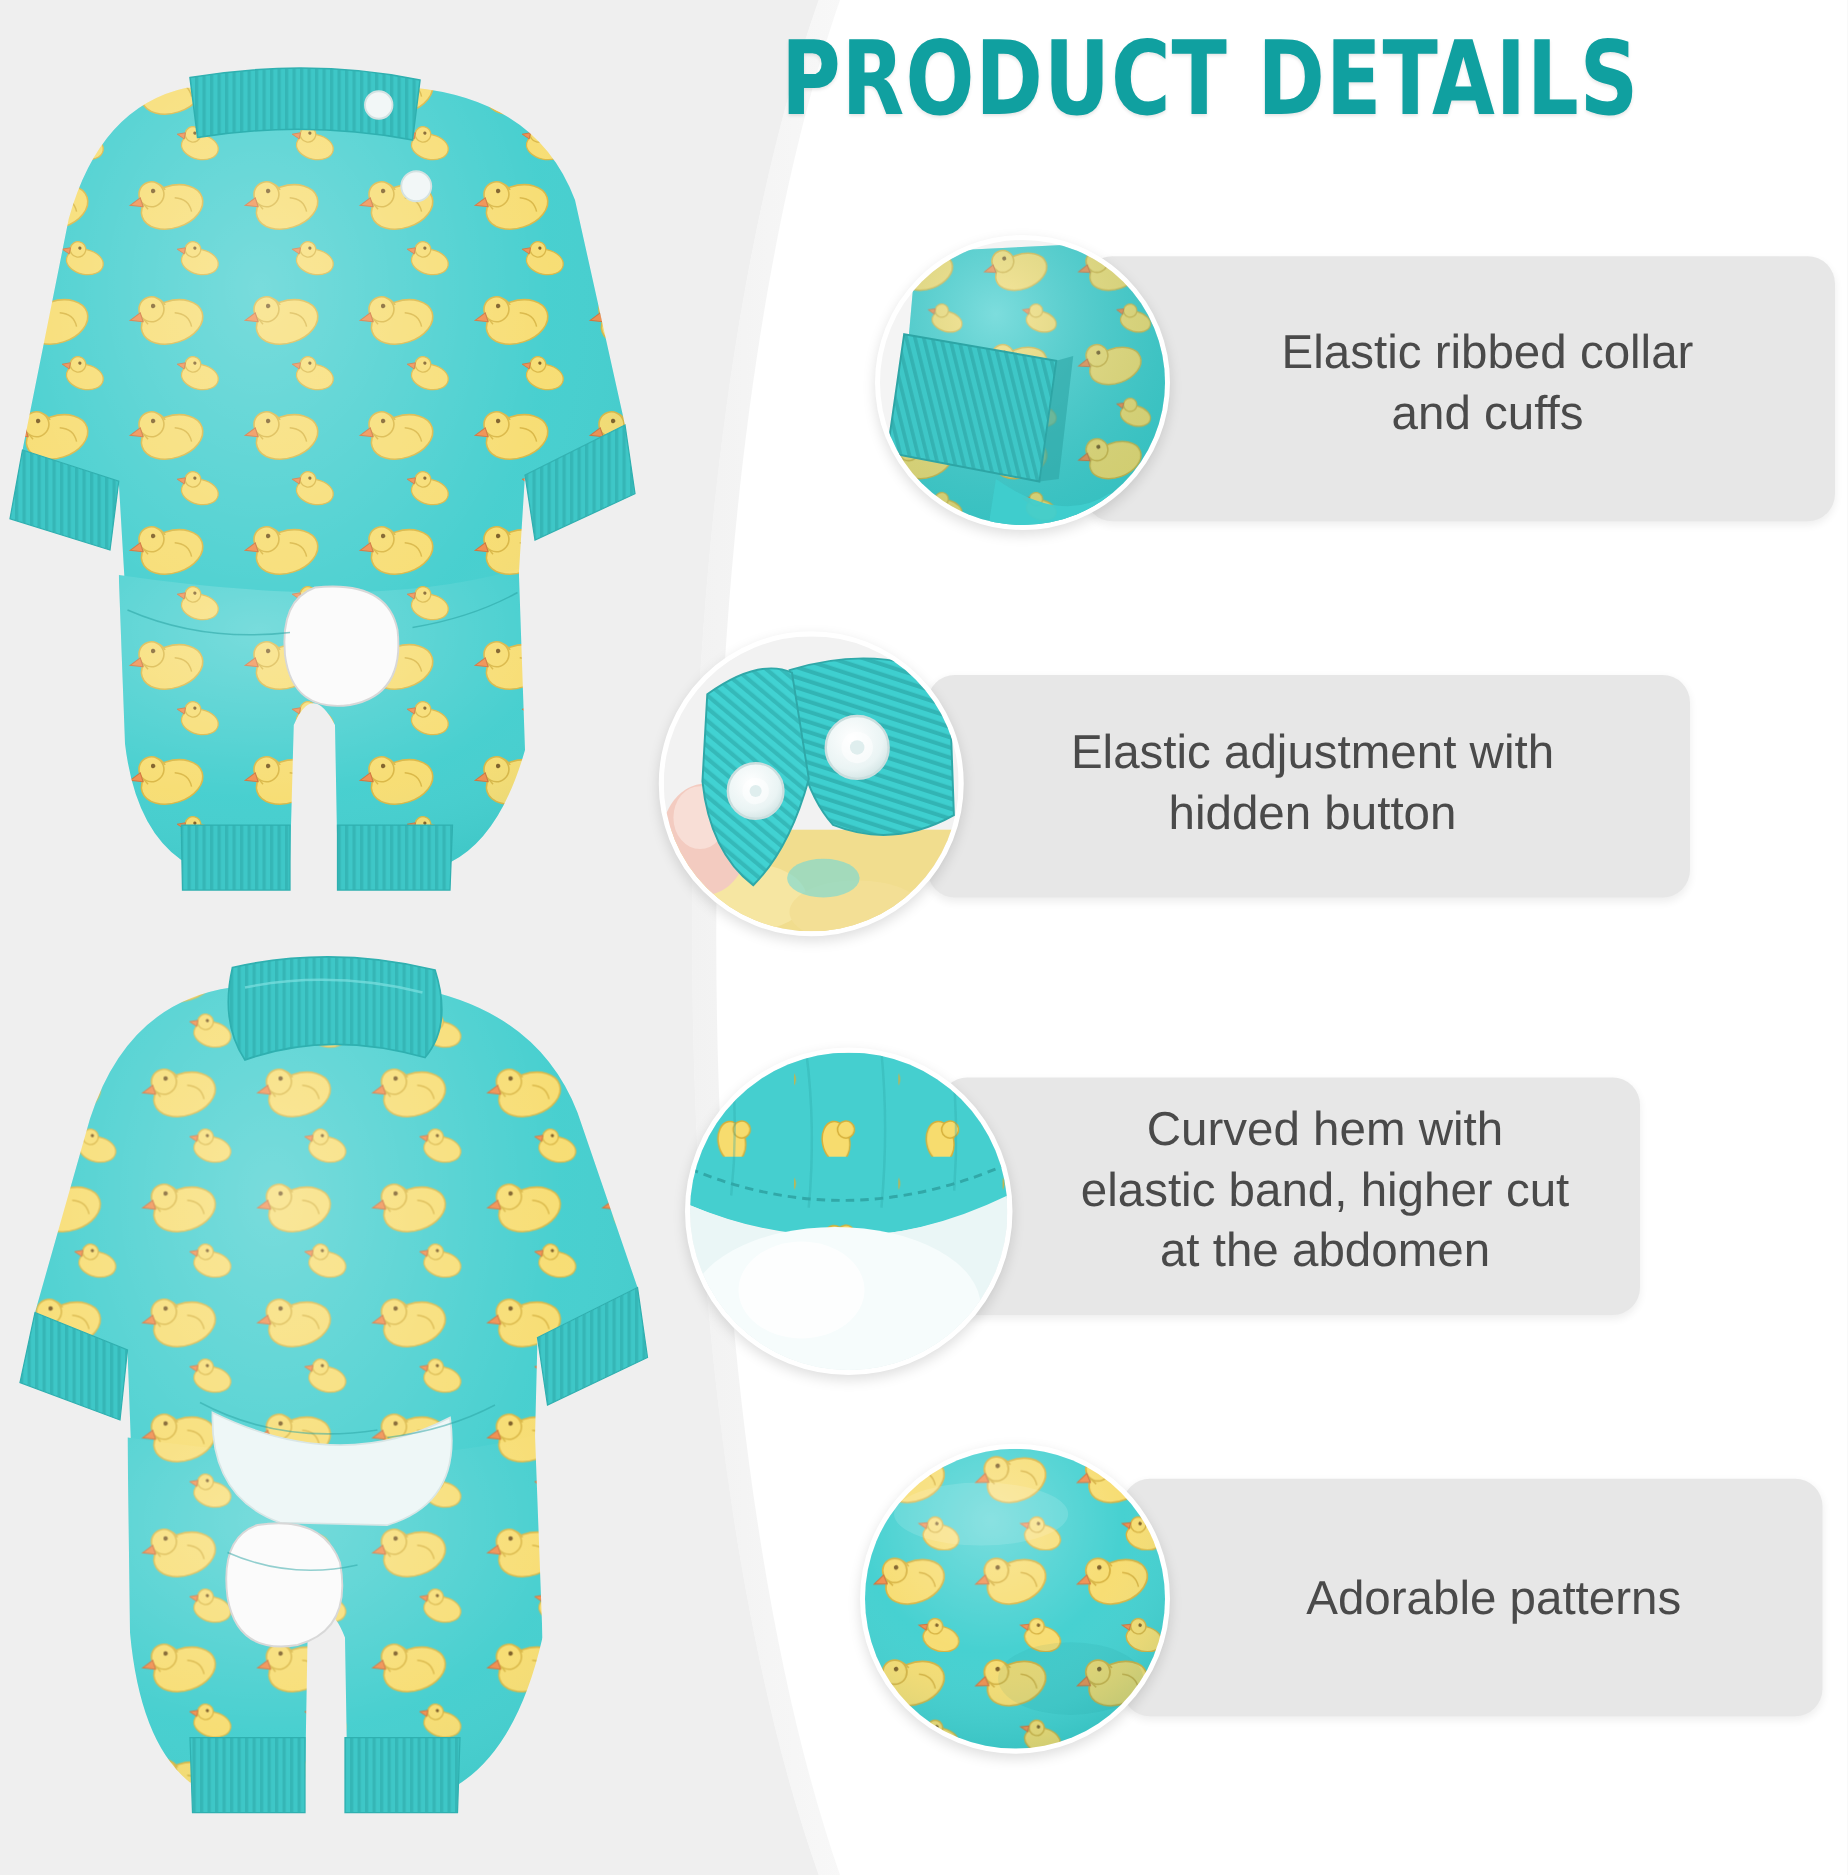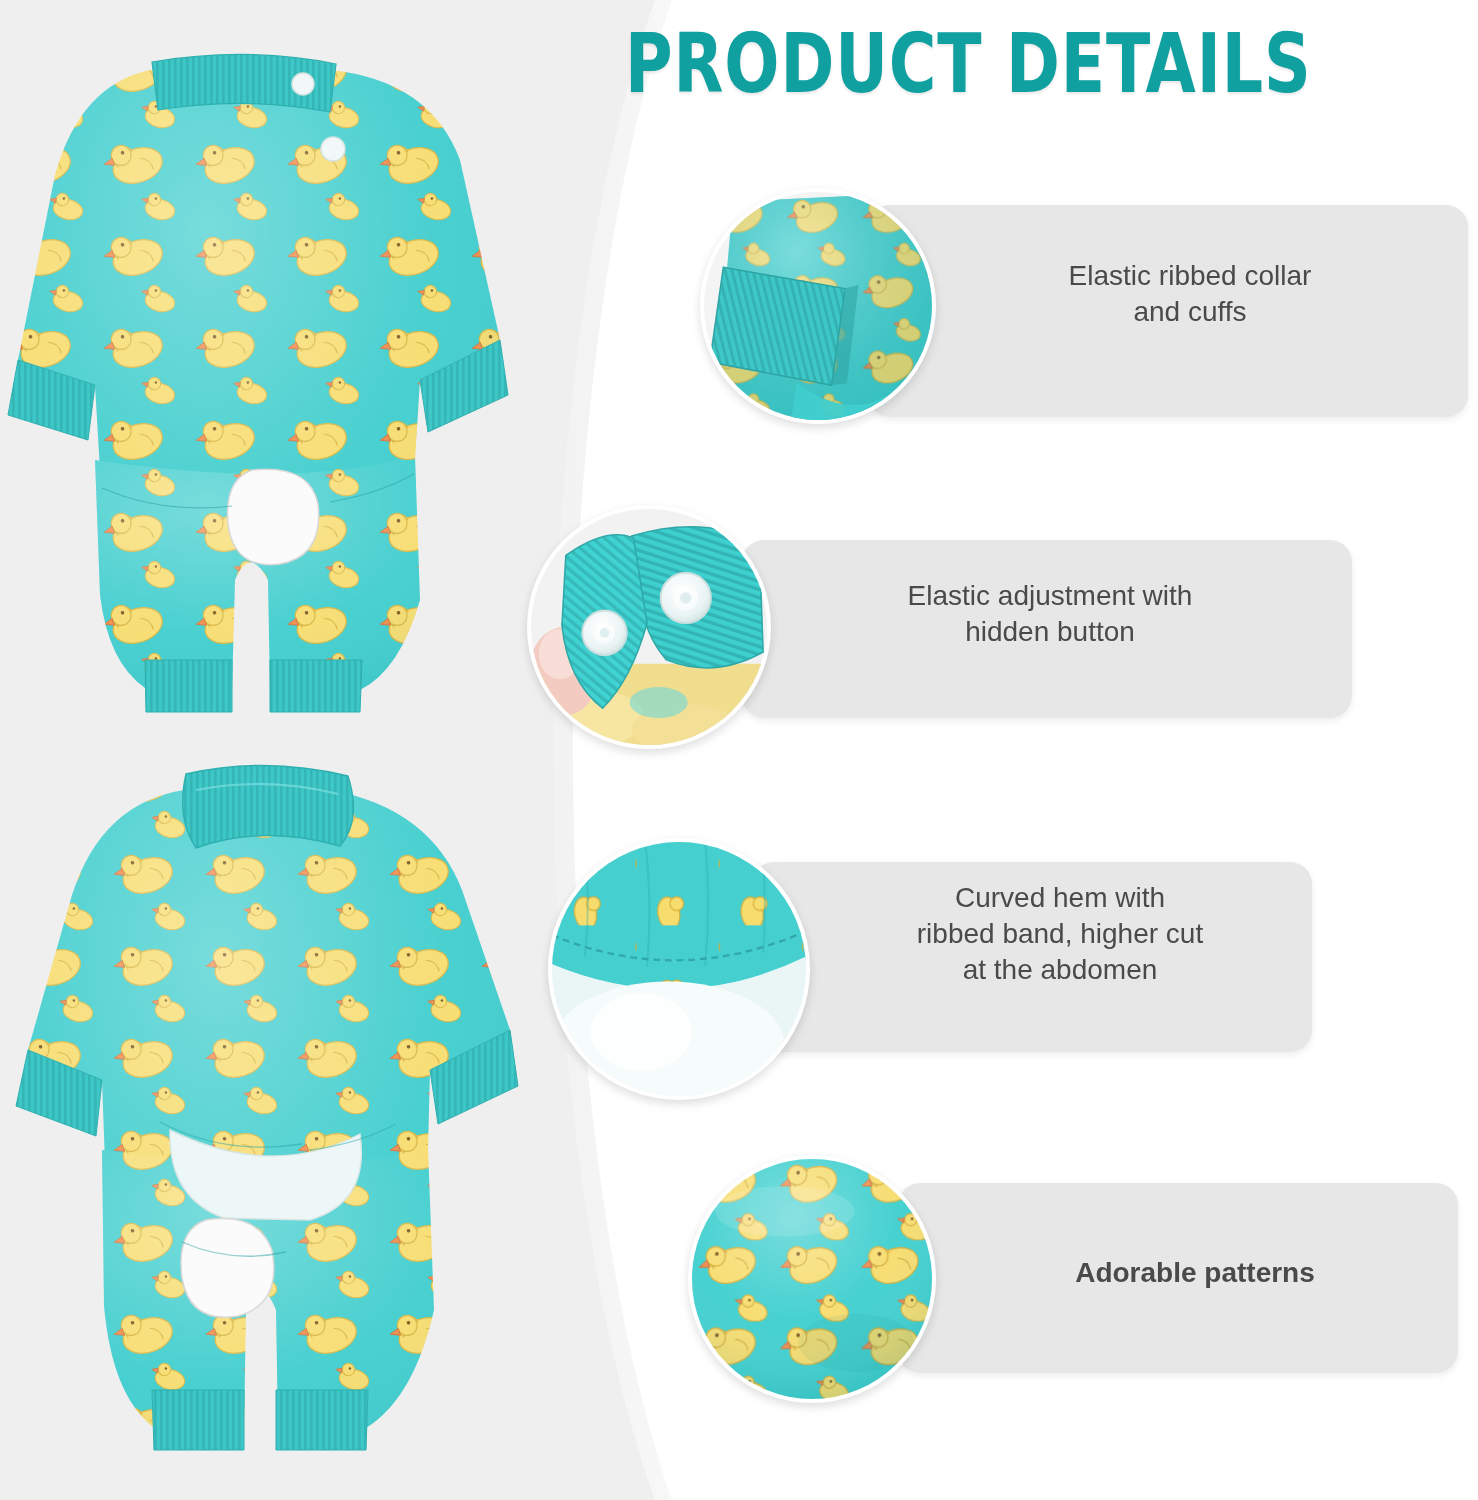--- a/index.html
+++ b/index.html
@@ -52,21 +52,21 @@
   .feature { position: absolute; }
   .feature-panel {
     position: absolute;
     background: #e7e7e7;
     border-radius: 22px;
     box-shadow: 0 3px 7px rgba(0,0,0,0.07);
   }
   .feature-text {
     position: absolute;
     color: #4a4a4a;
-    font-size: 28px;
+    font-size: 38px;
     line-height: 1.28;
     text-align: center;
     white-space: pre-line;
   }
   .feature-circle {
     position: absolute;
     border-radius: 50%;
     overflow: hidden;
     background: #ffffff;
     border: 4px solid #ffffff;
@@ -82,21 +82,21 @@
   #feature-2 .feature-panel { left: 742px; top: 540px; width: 610px; height: 178px; }
   #feature-2 .feature-circle { left: 527px; top: 505px; width: 244px; height: 244px; }
   #feature-2 .feature-text  { left: 790px; top: 578px; width: 520px; }
   
   #feature-3 .feature-panel { left: 752px; top: 862px; width: 560px; height: 190px; }
   #feature-3 .feature-circle { left: 548px; top: 838px; width: 262px; height: 262px; }
   #feature-3 .feature-text  { left: 790px; top: 880px; width: 540px; }
   
   #feature-4 .feature-panel { left: 898px; top: 1183px; width: 560px; height: 190px; }
   #feature-4 .feature-circle { left: 688px; top: 1155px; width: 248px; height: 248px; }
-  #feature-4 .feature-text  { left: 960px; top: 1255px; width: 470px; font-weight: bold; }
+  #feature-4 .feature-text  { left: 960px; top: 1255px; width: 470px; }
 </style>
 </head>
 <body>
 
 <div id="stage">
 
   <svg class="right-white" viewBox="0 0 1478 1500" preserveAspectRatio="none" aria-hidden="true">
     <defs>
       <linearGradient id="divShade" x1="0" y1="0" x2="1" y2="0">
         <stop offset="0%" stop-color="#e2e2e2"></stop>
@@ -347,21 +347,21 @@
 
         <g stroke="#2fa8a8" stroke-width="2" opacity="0.35" fill="none">
           <path d="M34 6 q6 56 0 112"></path>
           <path d="M96 0 q8 62 2 128"></path>
           <path d="M158 0 q6 62 0 128"></path>
           <path d="M216 2 q6 56 2 112"></path>
         </g>
       </svg>
     </div>
     <div class="feature-text">Curved hem with
-ribbed band, higher cut
+elastic band, higher cut
 at the abdomen</div>
   </div>
 
   <div class="feature" id="feature-4">
     <div class="feature-panel"></div>
     <div class="feature-circle">
       <svg viewBox="0 0 248 248" aria-hidden="true">
         <defs>
           <pattern id="dp4" x="0" y="0" width="84" height="84" patternUnits="userSpaceOnUse">
             <rect width="84" height="84" fill="#3fcfcf"></rect>

